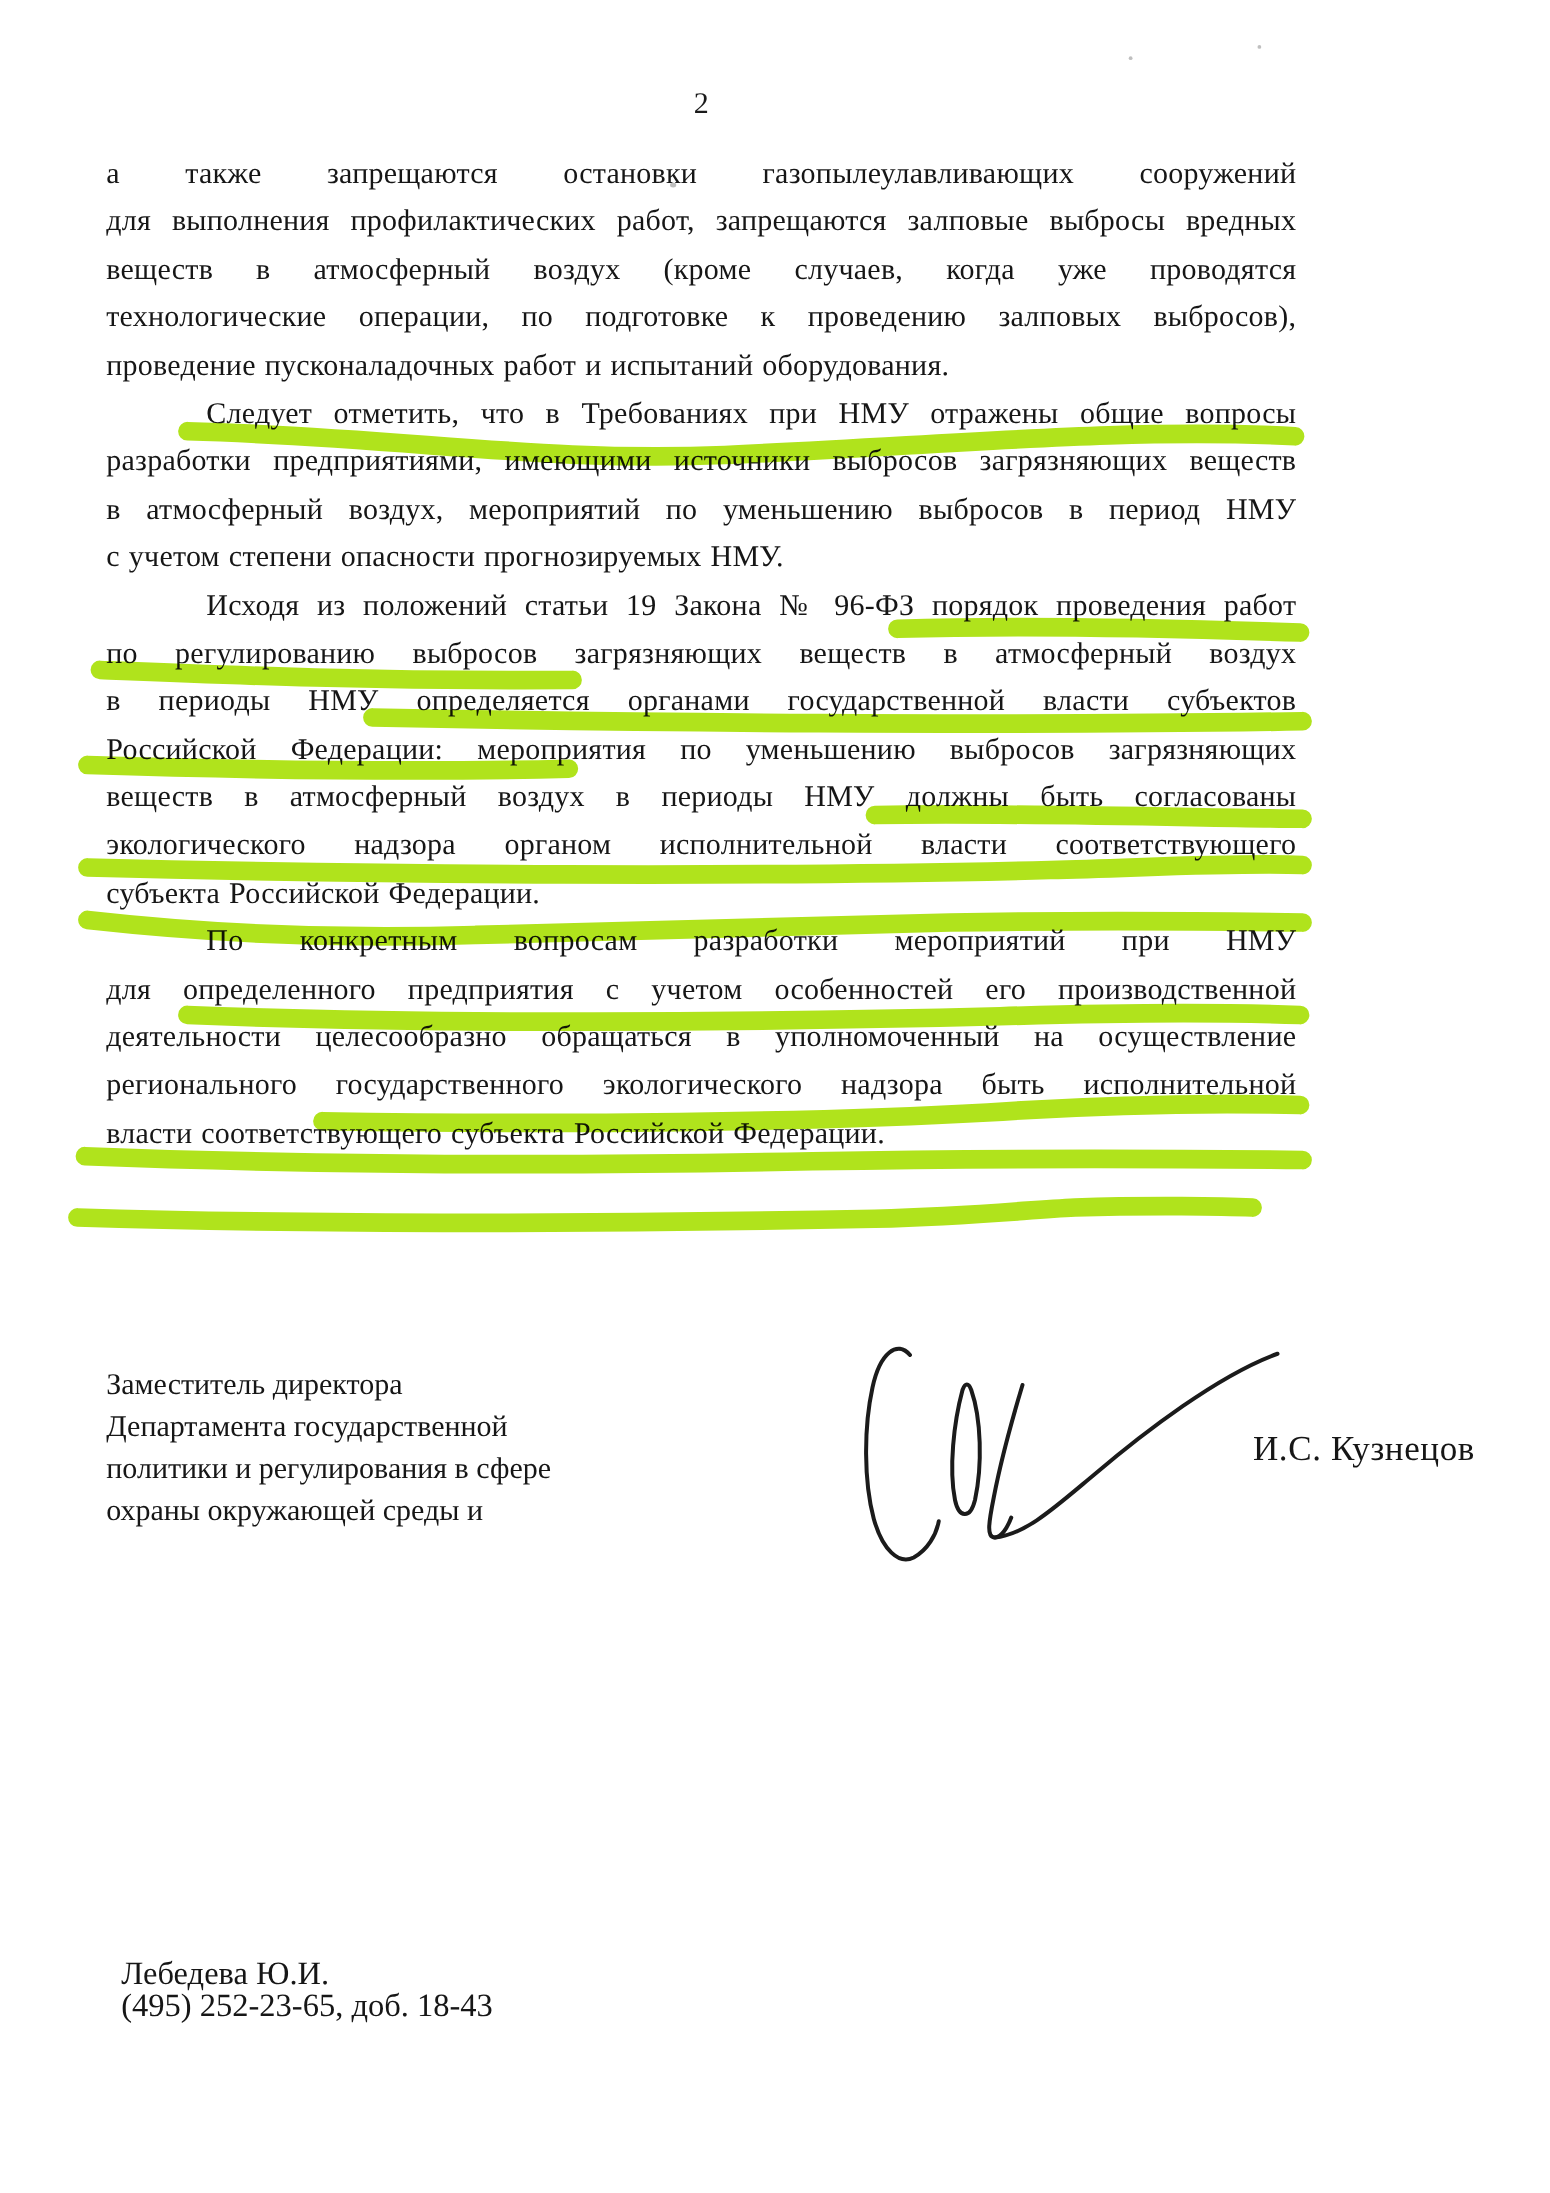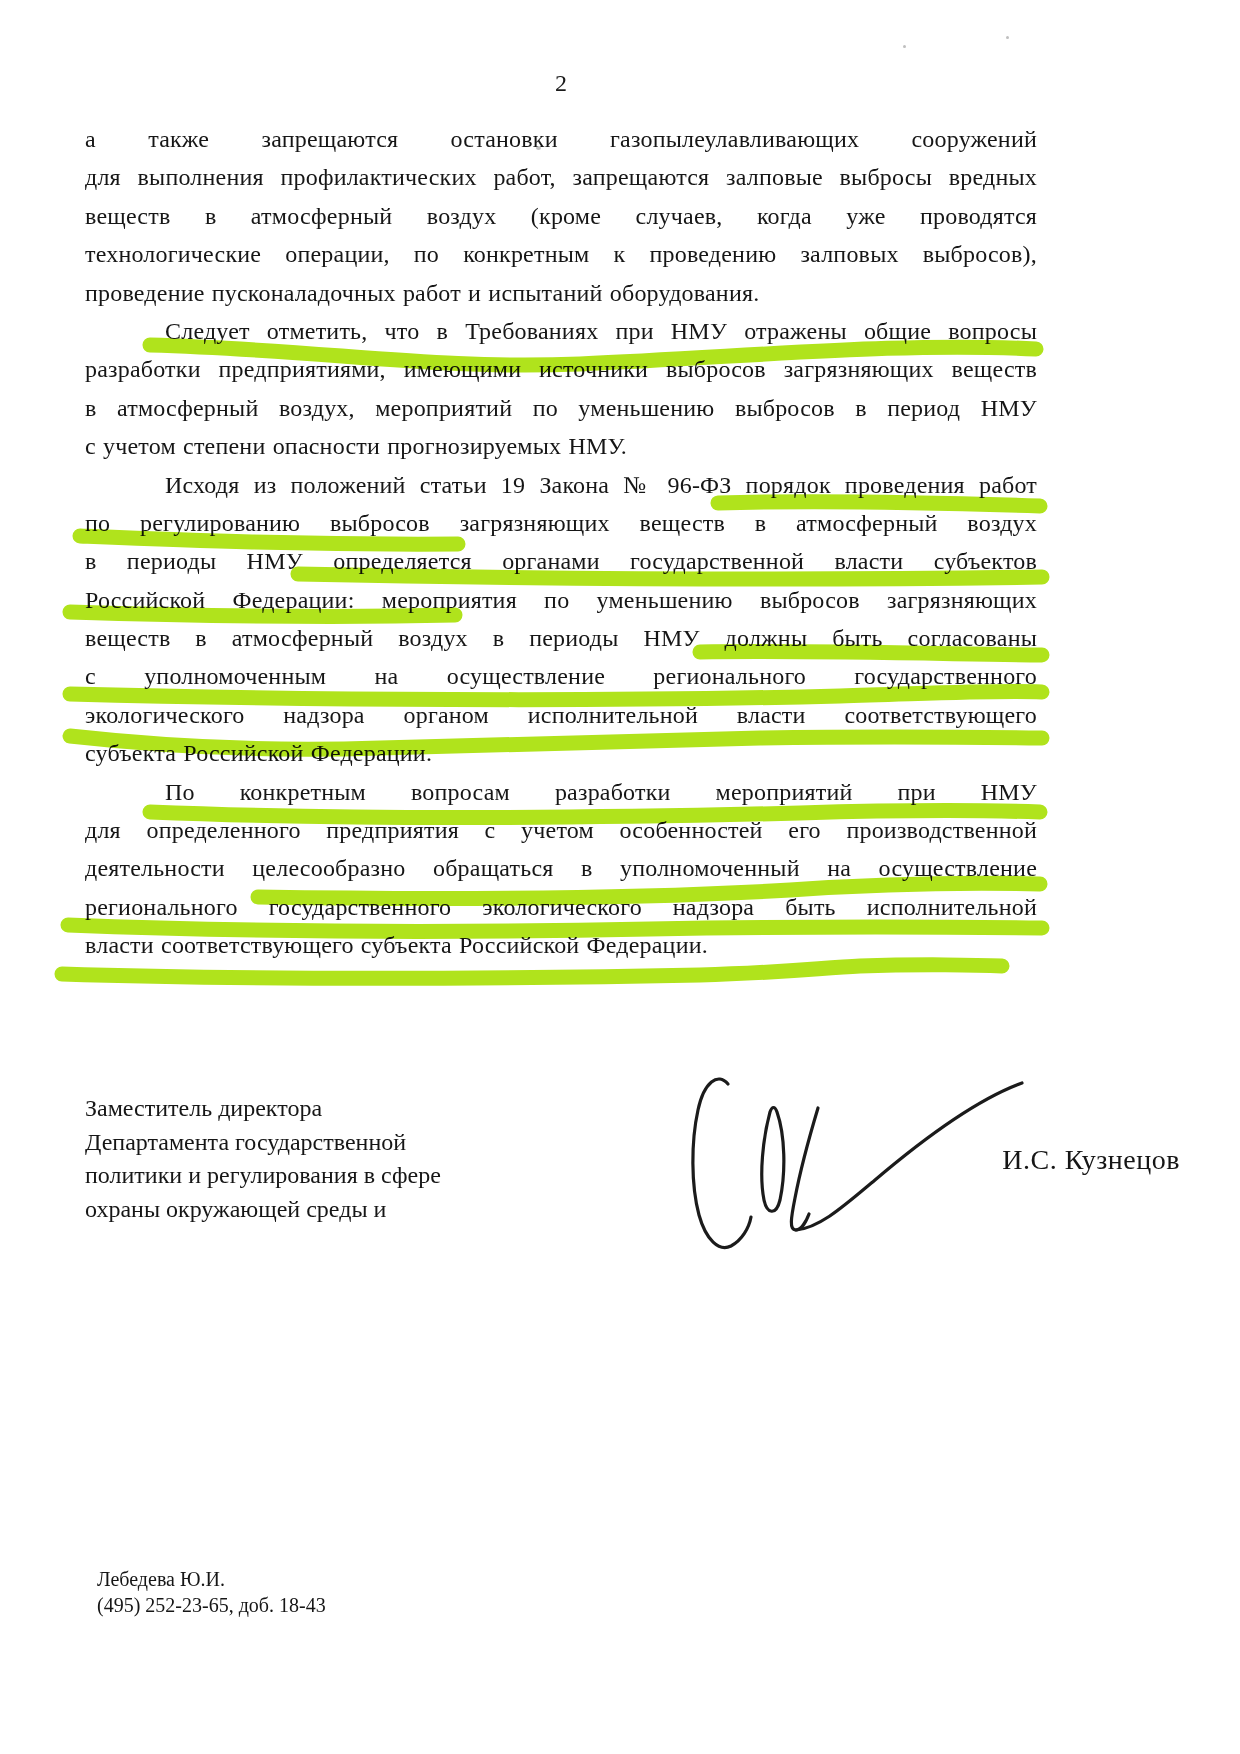--- a/index.html
+++ b/index.html
@@ -29,21 +29,21 @@
   .sig-title{
     position:absolute;top:1092px;left:85px;width:460px;
     font-size:24px;line-height:33.5px;
   }
   .sig-name{
     position:absolute;top:1144px;right:60px;
     font-size:28px;letter-spacing:.5px;
   }
   .footer{
     position:absolute;top:1566px;left:97px;
-    font-size:20px;line-height:26px;
+    font-size:26px;line-height:26px;
   }
   .hl-layer{
     position:absolute;top:0;left:0;z-index:5;
     mix-blend-mode:multiply;
     pointer-events:none;
   }
   .hl-layer path{
     fill:none;
     stroke:var(--highlight,#b0e31c);
     stroke-width:15;
@@ -58,34 +58,33 @@
 
 <div class="page">
 
   <div class="page-number">2</div>
 
   <div class="body-text">
 
     <div class="line">а также запрещаются остановки газопылеулавливающих сооружений</div>
     <div class="line">для выполнения профилактических работ, запрещаются залповые выбросы вредных</div>
     <div class="line">веществ в атмосферный воздух (кроме случаев, когда уже проводятся</div>
-    <div class="line">технологические операции, по конкретным к проведению залповых выбросов),</div>
+    <div class="line">технологические операции, по подготовке к проведению залповых выбросов),</div>
     <div class="line end">проведение пусконаладочных работ и испытаний оборудования.</div>
 
     <div class="line indent">Следует отметить, что в Требованиях при НМУ отражены общие вопросы</div>
     <div class="line">разработки предприятиями, имеющими источники выбросов загрязняющих веществ</div>
     <div class="line">в атмосферный воздух, мероприятий по уменьшению выбросов в период НМУ</div>
     <div class="line end">с учетом степени опасности прогнозируемых НМУ.</div>
 
     <div class="line indent">Исходя из положений статьи 19 Закона № 96-ФЗ порядок проведения работ</div>
     <div class="line">по регулированию выбросов загрязняющих веществ в атмосферный воздух</div>
     <div class="line">в периоды НМУ определяется органами государственной власти субъектов</div>
     <div class="line">Российской Федерации: мероприятия по уменьшению выбросов загрязняющих</div>
     <div class="line">веществ в атмосферный воздух в периоды НМУ должны быть согласованы</div>
-    <div class="line">с уполномоченным на осуществление регионального государственного</div>
     <div class="line">экологического надзора органом исполнительной власти соответствующего</div>
     <div class="line end">субъекта Российской Федерации.</div>
 
     <div class="line indent">По конкретным вопросам разработки мероприятий при НМУ</div>
     <div class="line">для определенного предприятия с учетом особенностей его производственной</div>
     <div class="line">деятельности целесообразно обращаться в уполномоченный на осуществление</div>
     <div class="line">регионального государственного экологического надзора быть исполнительной</div>
     <div class="line end">власти соответствующего субъекта Российской Федерации.</div>
   </div>
 

